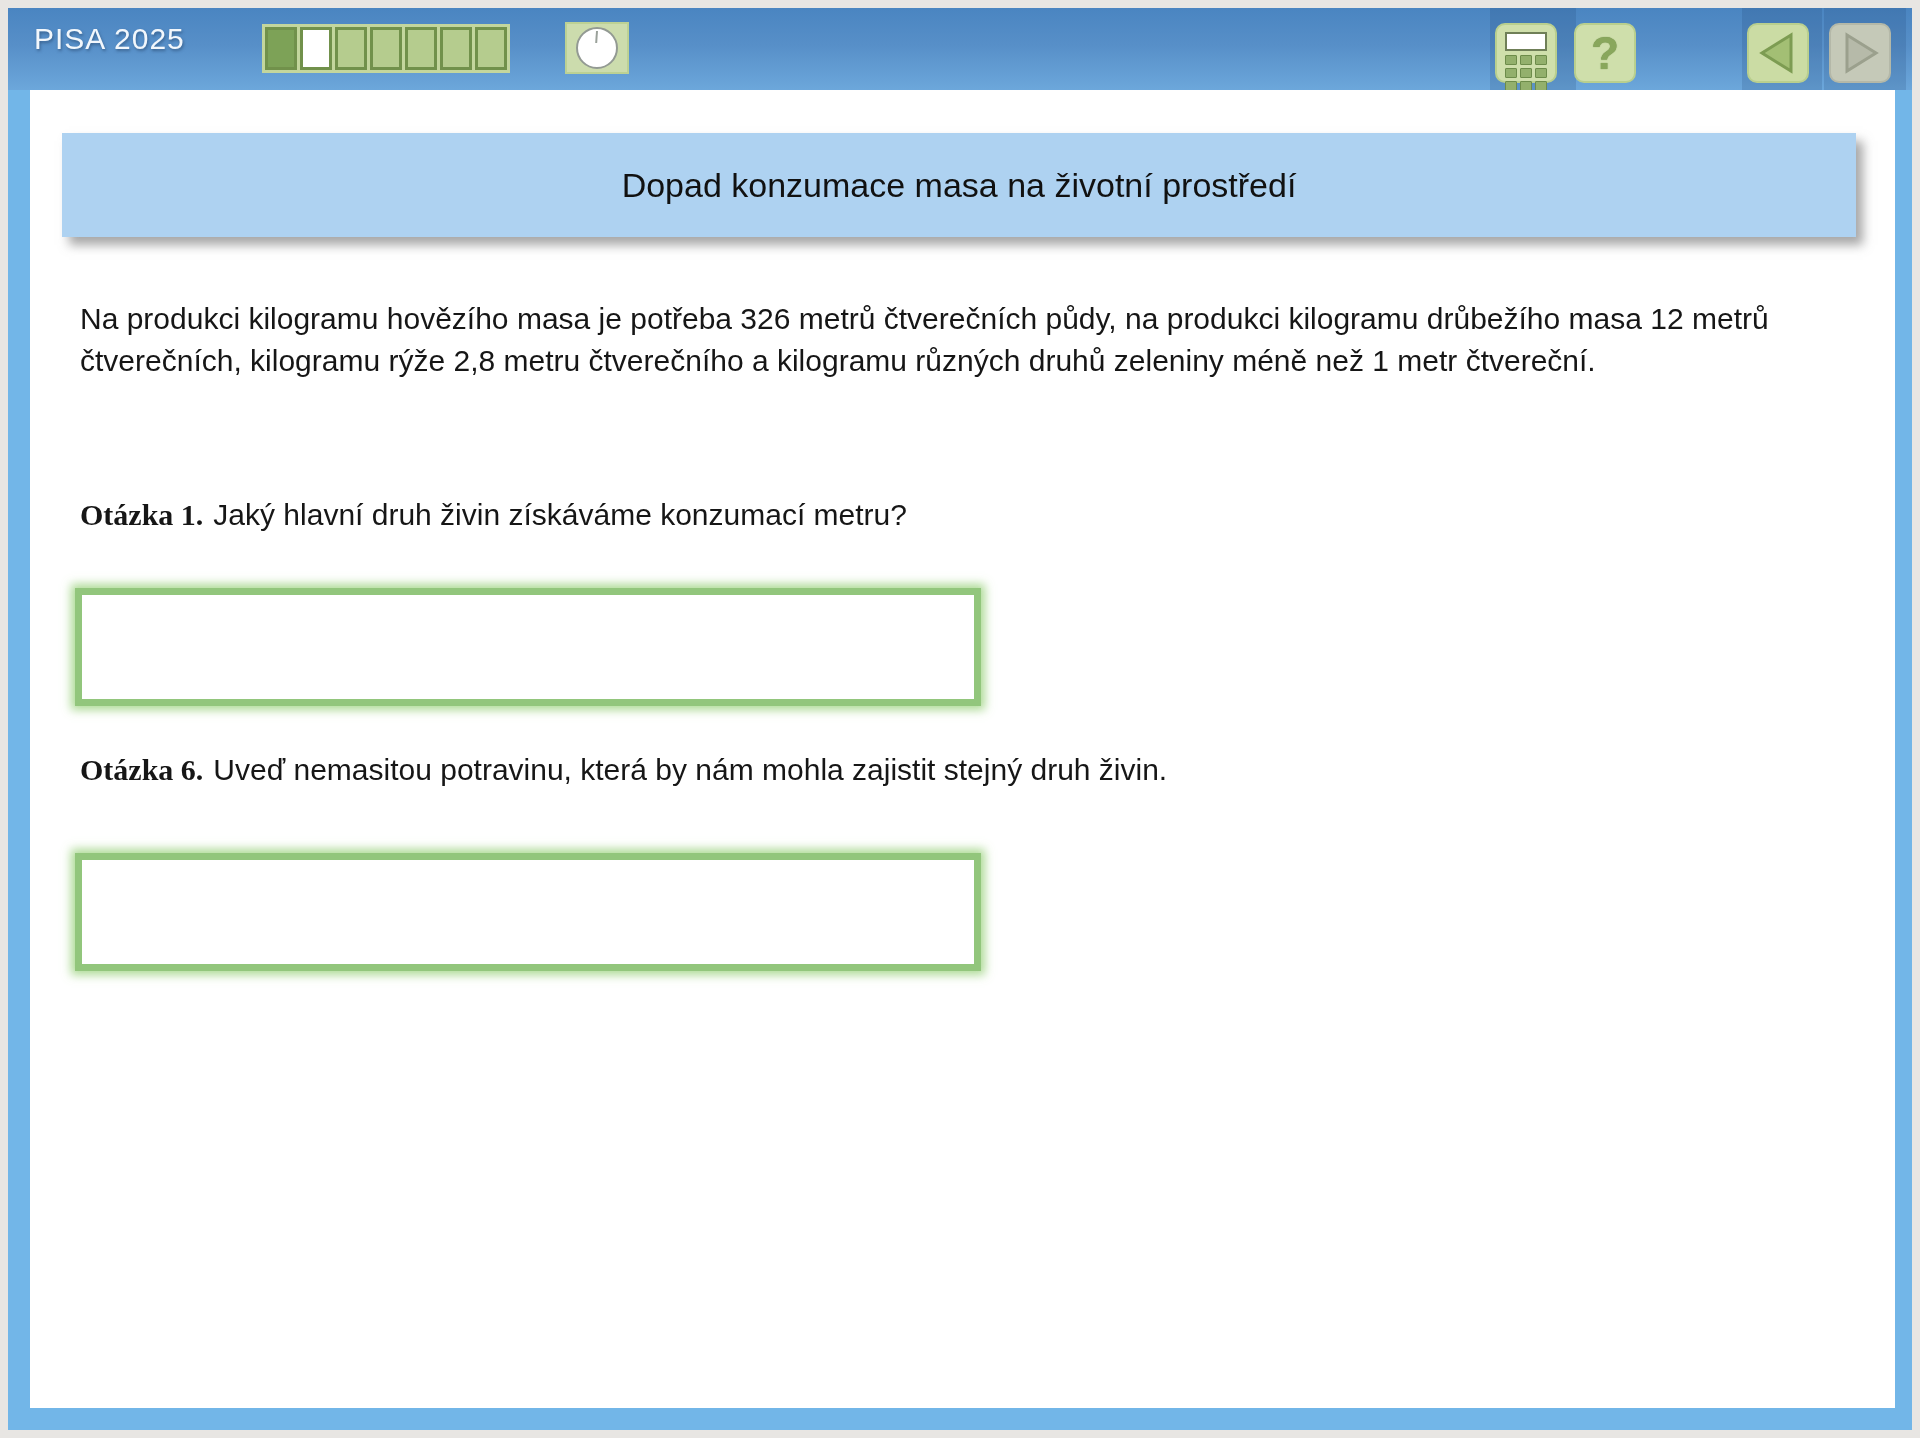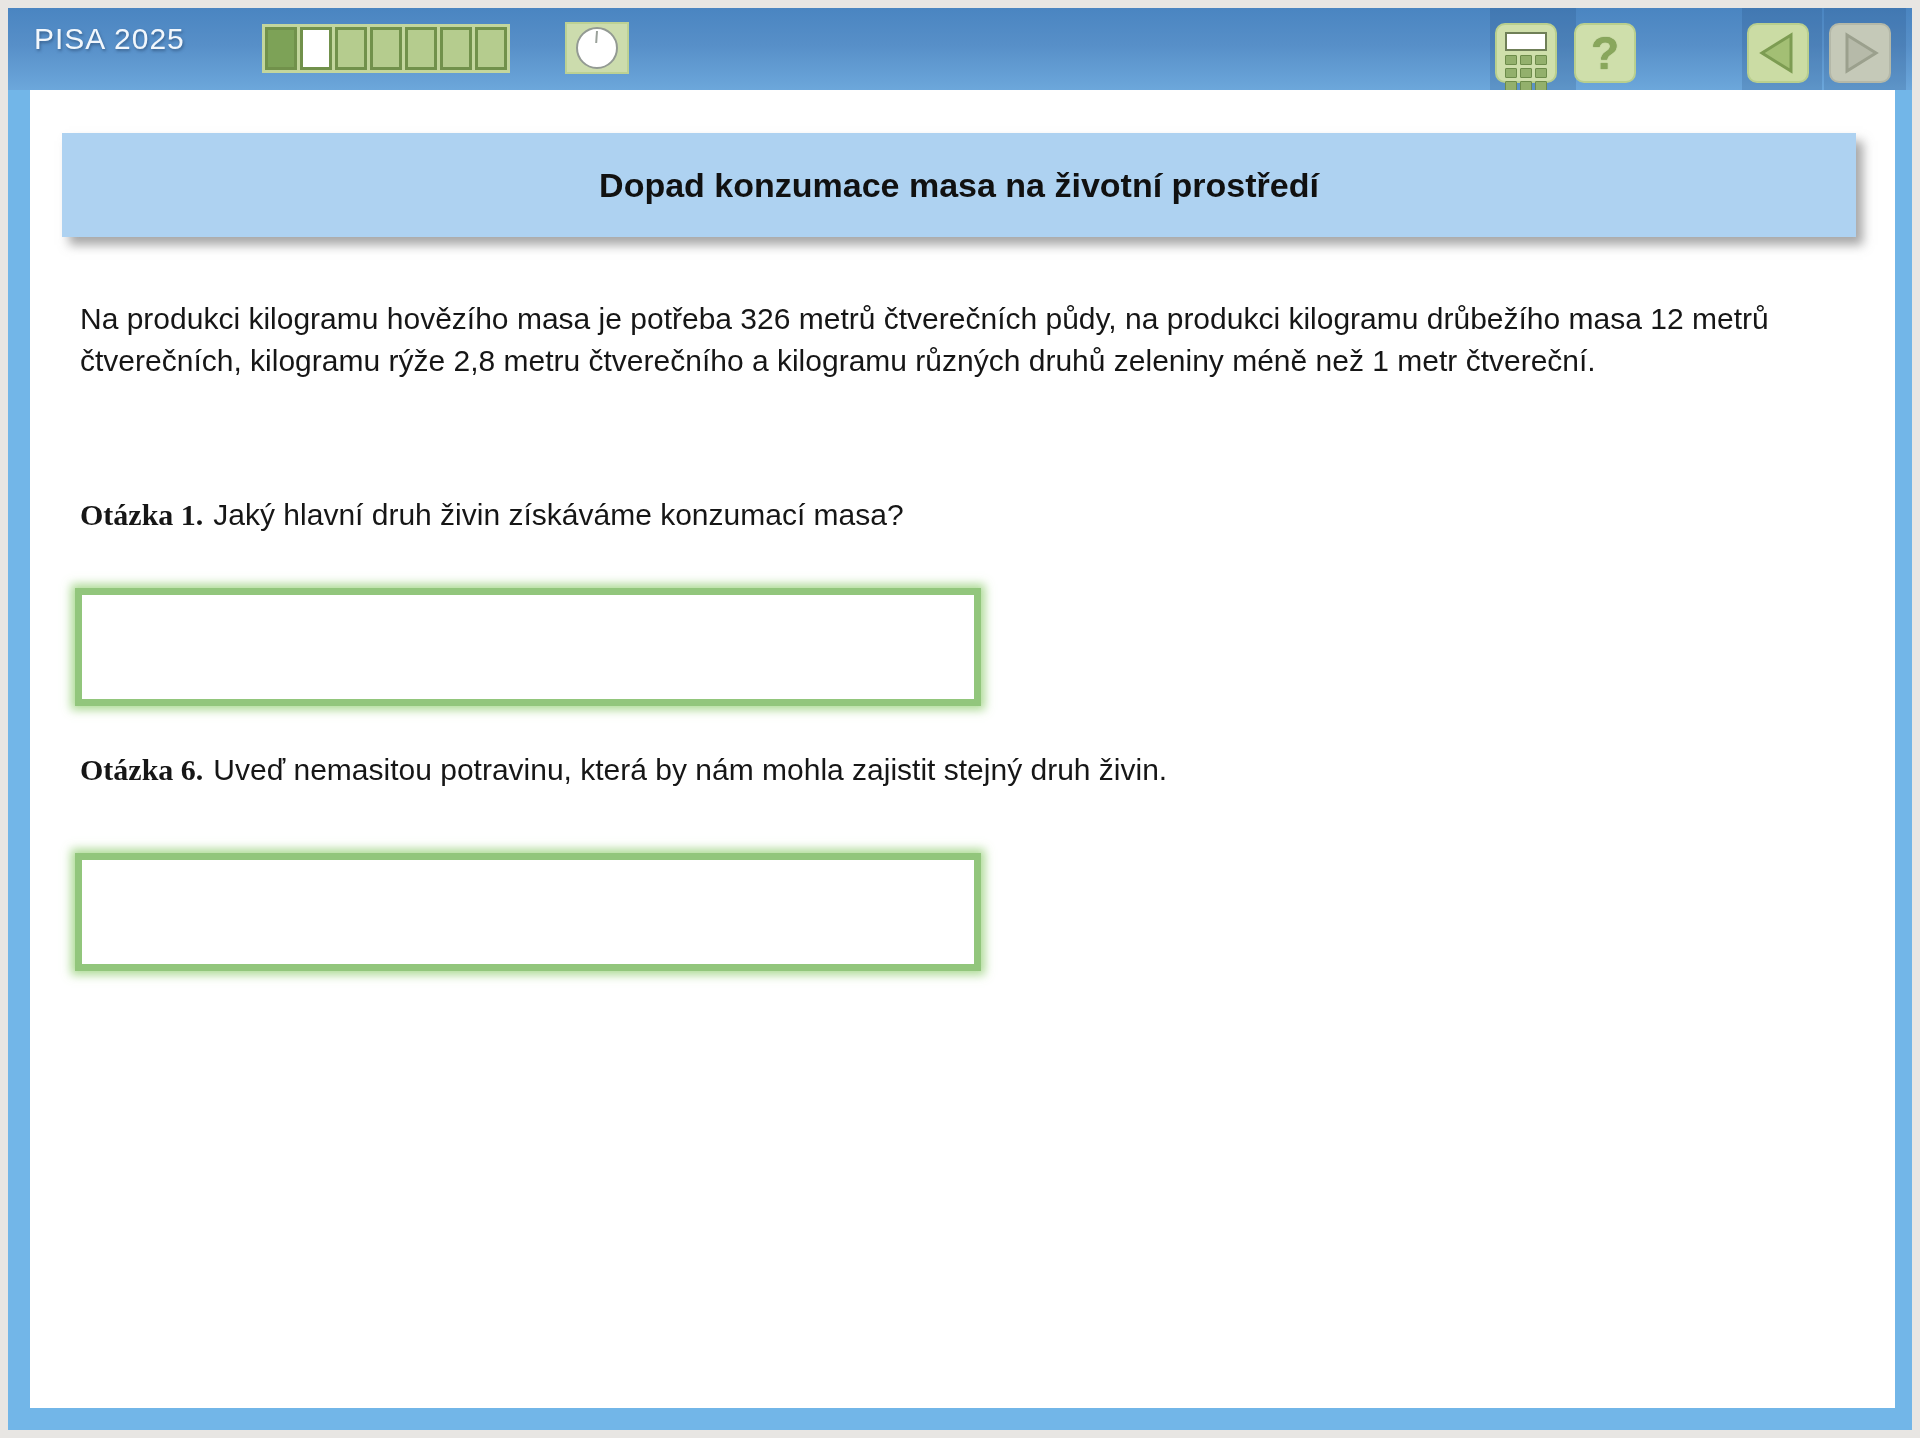--- a/index.html
+++ b/index.html
@@ -77,21 +77,21 @@
   .edge-bottom{position:absolute;left:0;top:1400px;width:1904px;height:22px;background:#72b6e8;}
 
   
   .content{position:absolute;left:22px;top:82px;width:1865px;height:1318px;background:#ffffff;}
   .banner{
     position:absolute;left:32px;top:43px;width:1794px;height:104px;
     background:#aed2f1;
     box-shadow:7px 8px 10px rgba(95,95,95,.55);
     display:flex;align-items:center;justify-content:center;
   }
-  .banner-title{font-size:34px;font-weight:bold;color:#111;}
+  .banner-title{font-size:34px;font-weight:normal;color:#111;}
 
   .stimulus{
     position:absolute;left:50px;top:208px;width:1765px;
     font-size:30px;line-height:42px;color:#161616;
   }
 
   .q{position:absolute;left:50px;font-size:30px;color:#161616;white-space:nowrap;}
   .qlabel{font-weight:bold;margin-right:10px;font-family:Liberation Serif, serif;}
 
   .answer{
@@ -172,21 +172,21 @@
 
     <div class="content">
 
       <div class="banner">
         <span class="banner-title">Dopad konzumace masa na životní prostředí</span>
       </div>
 
       <div class="stimulus">Na produkci kilogramu hovězího masa je potřeba 326 metrů čtverečních půdy, na produkci kilogramu drůbežího masa 12 metrů čtverečních, kilogramu rýže 2,8 metru čtverečního a kilogramu různých druhů zeleniny méně než 1 metr čtvereční.</div>
 
       <div class="q" style="top:408px">
-        <span class="qlabel">Otázka 1.</span><span class="qprompt">Jaký hlavní druh živin získáváme konzumací masa?</span>
+        <span class="qlabel">Otázka 1.</span><span class="qprompt">Jaký hlavní druh živin získáváme konzumací metru?</span>
       </div>
       <textarea class="answer" style="top: 498px;"></textarea>
 
       <div class="q" style="top:663px">
         <span class="qlabel">Otázka 6.</span><span class="qprompt">Uveď nemasitou potravinu, která by nám mohla zajistit stejný druh živin.</span>
       </div>
       <textarea class="answer" style="top: 763px;"></textarea>
 
     </div>
   </div>

